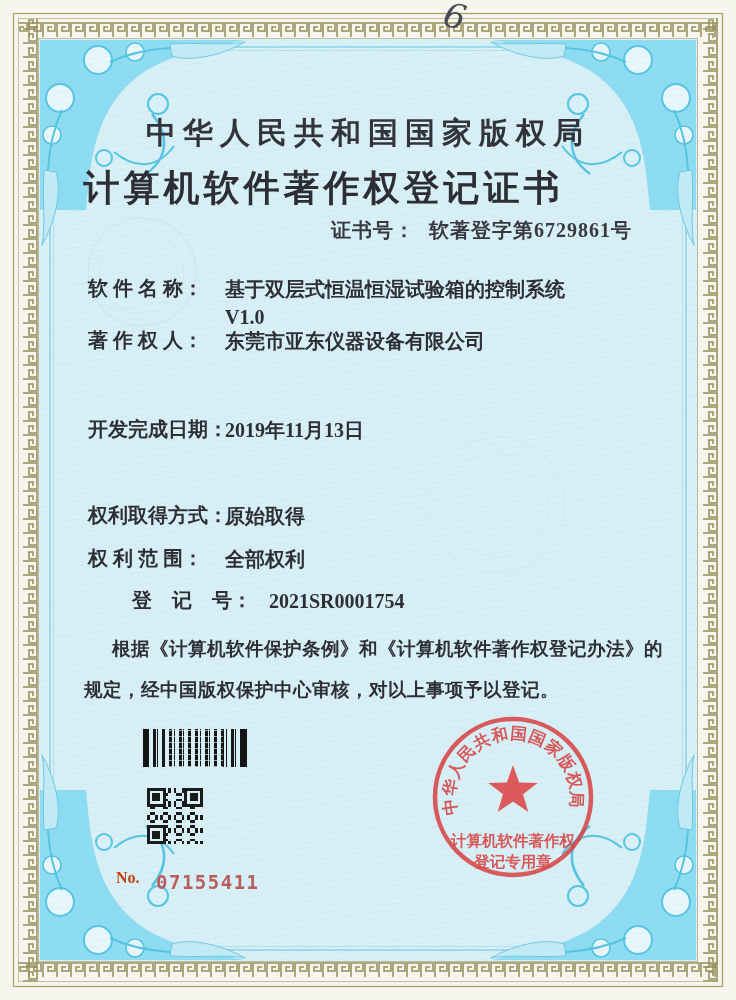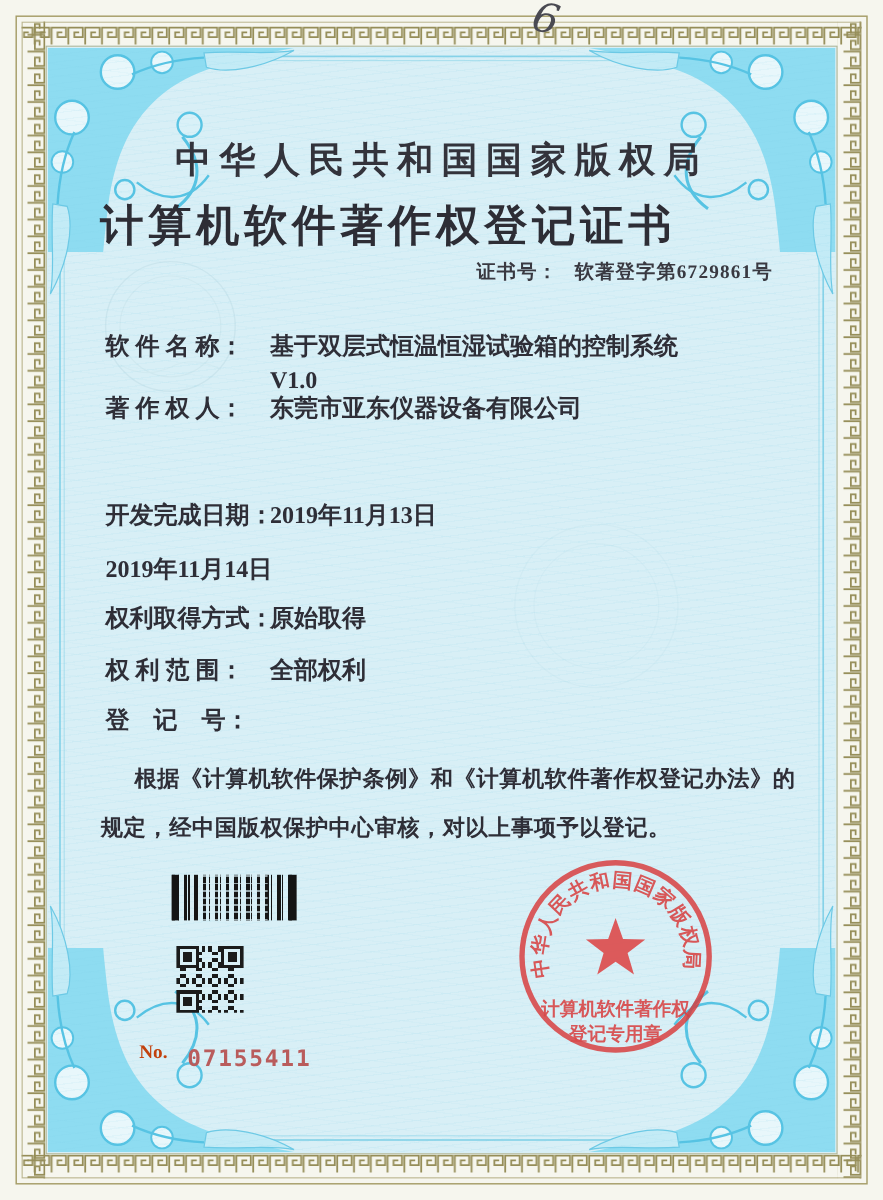--- a/index.html
+++ b/index.html
@@ -23,35 +23,35 @@
   .abs{position:absolute;}
   .authority{
     top:113px;left:0;width:736px;text-align:center;
     font-size:30px;font-weight:700;letter-spacing:7px;color:#33333b;
   }
   .cert-title{
     top:164px;left:0;width:647px;text-align:center;
     font-size:36px;font-weight:700;letter-spacing:4px;color:#2d2d35;
   }
   .cert-no-line{
-    top:217px;right:92px;font-size:16px;font-weight:700;color:#393941;
+    top:217px;right:104px;font-size:20px;font-weight:700;color:#393941;
     letter-spacing:1px;
   }
   .cert-no-line .val{margin-left:14px;}
 
   .frow{left:88px;display:flex;align-items:flex-start;color:#2e2e37;}
   .frow .lbl{width:137px;flex:0 0 137px;font-size:20px;font-weight:700;white-space:nowrap;}
   .frow .val{font-size:20px;font-weight:700;line-height:28px;}
   .f0{top:251px;margin-top:24px;}
   .f1{top:327px;}
   .f2{top:416px;}
   .f3{top:461px;}
   .f4{top:502px;}
   .f5{top:545px;}
-  .f6{top:587px;}
+  .f6{top:587px;margin-left:44px;}
 
   .stmt{font-size:18.5px;font-weight:700;color:#2e2e37;letter-spacing:.5px;white-space:nowrap;}
   .stmt1{left:112px;top:636px;}
   .stmt2{left:84px;top:677px;}
 
   .barcode{
     left:143px;top:729px;width:104px;height:38px;
     background:
       repeating-linear-gradient(90deg,
         #161616 0 3px, rgba(0,0,0,0) 3px 5px,
@@ -167,35 +167,35 @@
       <span class="lbl">著 作 权 人：</span>
       <span class="val">东莞市亚东仪器设备有限公司</span>
     </div>
 
     <div class="abs frow f2">
       <span class="lbl">开发完成日期：</span>
       <span class="val">2019年11月13日</span>
     </div>
 
     <div class="abs frow f3">
-      <span class="val">2019年11月14日</span>
     </div>
 
     <div class="abs frow f5">
       <span class="lbl">权 利 范 围：</span>
       <span class="val">全部权利</span>
     </div>
 
     <div class="abs frow f4">
       <span class="lbl">权利取得方式：</span>
       <span class="val">原始取得</span>
     </div>
 
     <div class="abs frow f6">
       <span class="lbl">登　记　号：</span>
+      <span class="val">2021SR0001754</span>
     </div>
 
     <div class="abs stmt stmt1">根据《计算机软件保护条例》和《计算机软件著作权登记办法》的</div>
     <div class="abs stmt stmt2">规定，经中国版权保护中心审核，对以上事项予以登记。</div>
 
     <div class="abs barcode">
       <div class="bc-noise"></div>
     </div>
 
     <div class="abs qr"><svg viewBox="0 0 21 21" width="56" height="56" shape-rendering="crispEdges" fill="#1b1b1b">

